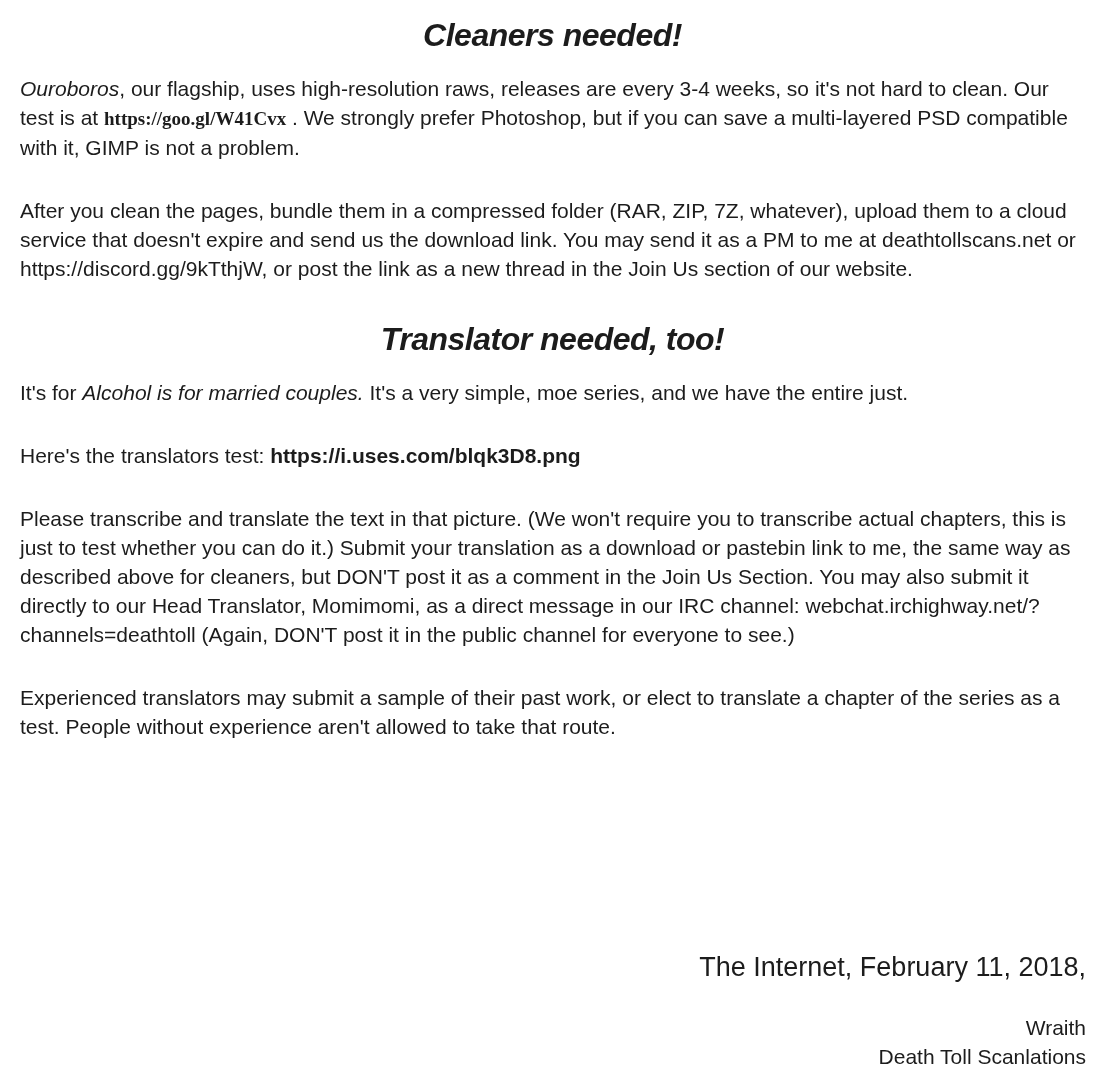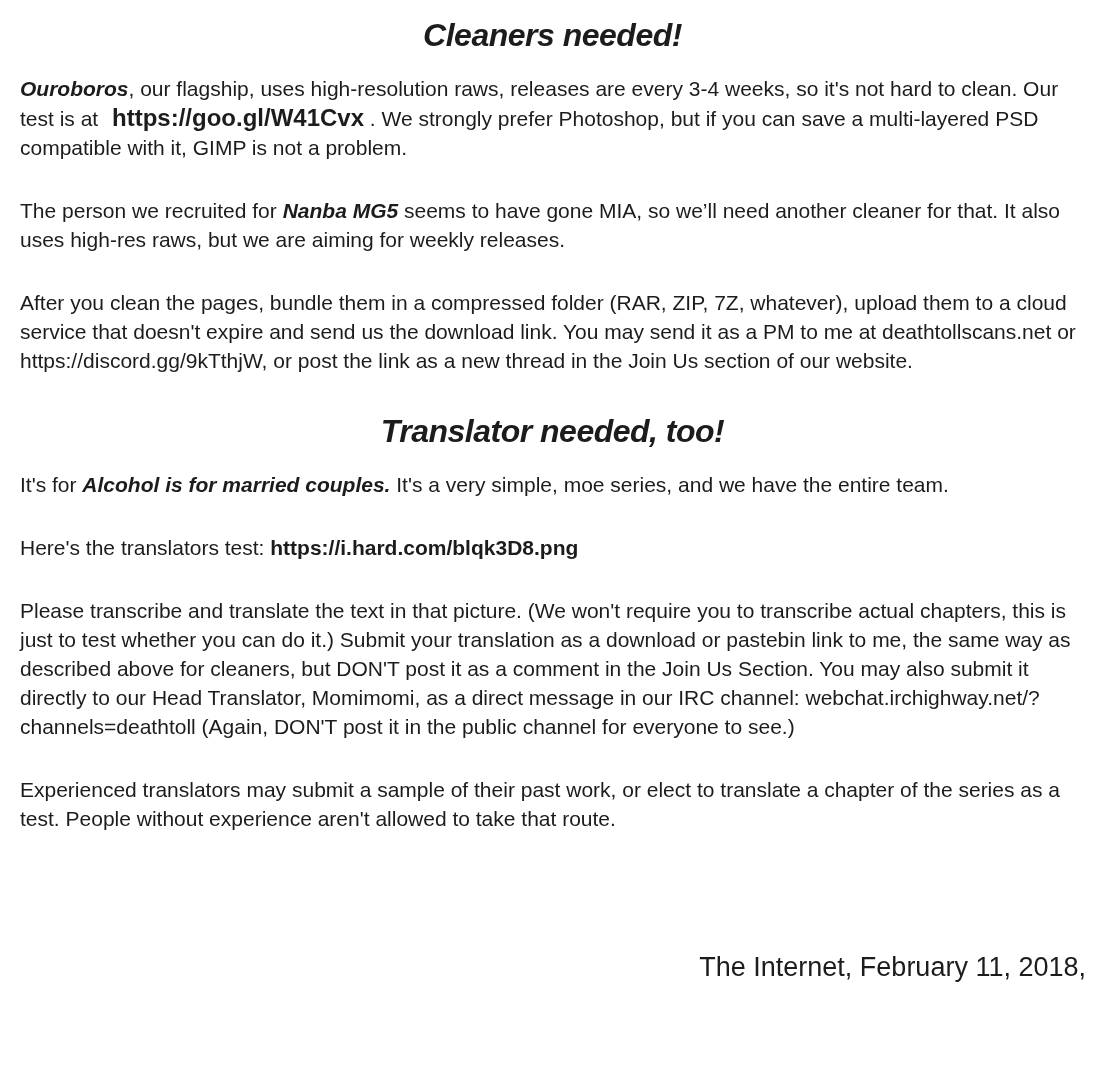--- a/index.html
+++ b/index.html
@@ -33,28 +33,27 @@
   .doc-heading.second {
     margin-top: 0;
   }
   p.body-para {
     font-size: 21px;
     line-height: 29px;
     margin: 0 0 34px 0;
     text-align: left;
   }
   .series-title {
-    font-weight: bold;
+    font-weight: normal;
     font-style: italic;
   }
   .mono-url {
-    font-family: Liberation Sans, sans-serif;
+    font-family: Liberation Serif, serif;
     font-weight: bold;
-    font-size: 24px;
-    margin-left: 8px;
+    font-size: 19px;
   }
   .bold-url {
     font-weight: bold;
   }
   .dateline {
     position: absolute;
     top: 953px;
     right: 17px;
     font-size: 27px;
     line-height: 29px;
@@ -71,30 +70,33 @@
 </style>
 </head>
 <body>
 
 <div class="page">
 
   <h1 class="doc-heading">Cleaners needed!</h1>
 
   <p class="body-para"><span class="series-title">Ouroboros</span><span>, our flagship, uses high-resolution raws, releases are every 3-4 weeks, so it's not hard to clean. Our test is at </span><span class="mono-url">https://goo.gl/W41Cvx</span><span> . We strongly prefer Photoshop, but if you can save a multi-layered PSD compatible with it, GIMP is not a problem.</span></p>
 
-  <p class="body-para"><span>The person we recruited for </span><span class="series-title">Nanba MG5</span><span> seems to have gone MIA, so we’ll need another cleaner for that. It also uses high-res raws, but we are aiming for weekly releases.</span></p>
 
   <p class="body-para">After you clean the pages, bundle them in a compressed folder (RAR, ZIP, 7Z, whatever), upload them to a cloud service that doesn't expire and send us the download link. You may send it as a PM to me at deathtollscans.net or https://discord.gg/9kTthjW, or post the link as a new thread in the Join Us section of our website.</p>
 
   <h1 class="doc-heading second">Translator needed, too!</h1>
 
-  <p class="body-para"><span>It's for </span><span class="series-title">Alcohol is for married couples.</span><span> It's a very simple, moe series, and we have the entire team.</span></p>
+  <p class="body-para"><span>It's for </span><span class="series-title">Alcohol is for married couples.</span><span> It's a very simple, moe series, and we have the entire just.</span></p>
 
-  <p class="body-para"><span>Here's the translators test: </span><span class="bold-url">https://i.hard.com/blqk3D8.png</span></p>
+  <p class="body-para"><span>Here's the translators test: </span><span class="bold-url">https://i.uses.com/blqk3D8.png</span></p>
 
   <p class="body-para">Please transcribe and translate the text in that picture. (We won't require you to transcribe actual chapters, this is just to test whether you can do it.) Submit your translation as a download or pastebin link to me, the same way as described above for cleaners, but DON'T post it as a comment in the Join Us Section. You may also submit it directly to our Head Translator, Momimomi, as a direct message in our IRC channel: webchat.irchighway.net/?channels=deathtoll (Again, DON'T post it in the public channel for everyone to see.)</p>
 
   <p class="body-para">Experienced translators may submit a sample of their past work, or elect to translate a chapter of the series as a test. People without experience aren't allowed to take that route.</p>
 
   <div class="dateline">The Internet, February 11, 2018,</div>
 
+  <div class="signature-block">
+    <div>Wraith</div>
+    <div>Death Toll Scanlations</div>
+  </div>
 
 </div>
 
 </body></html>

